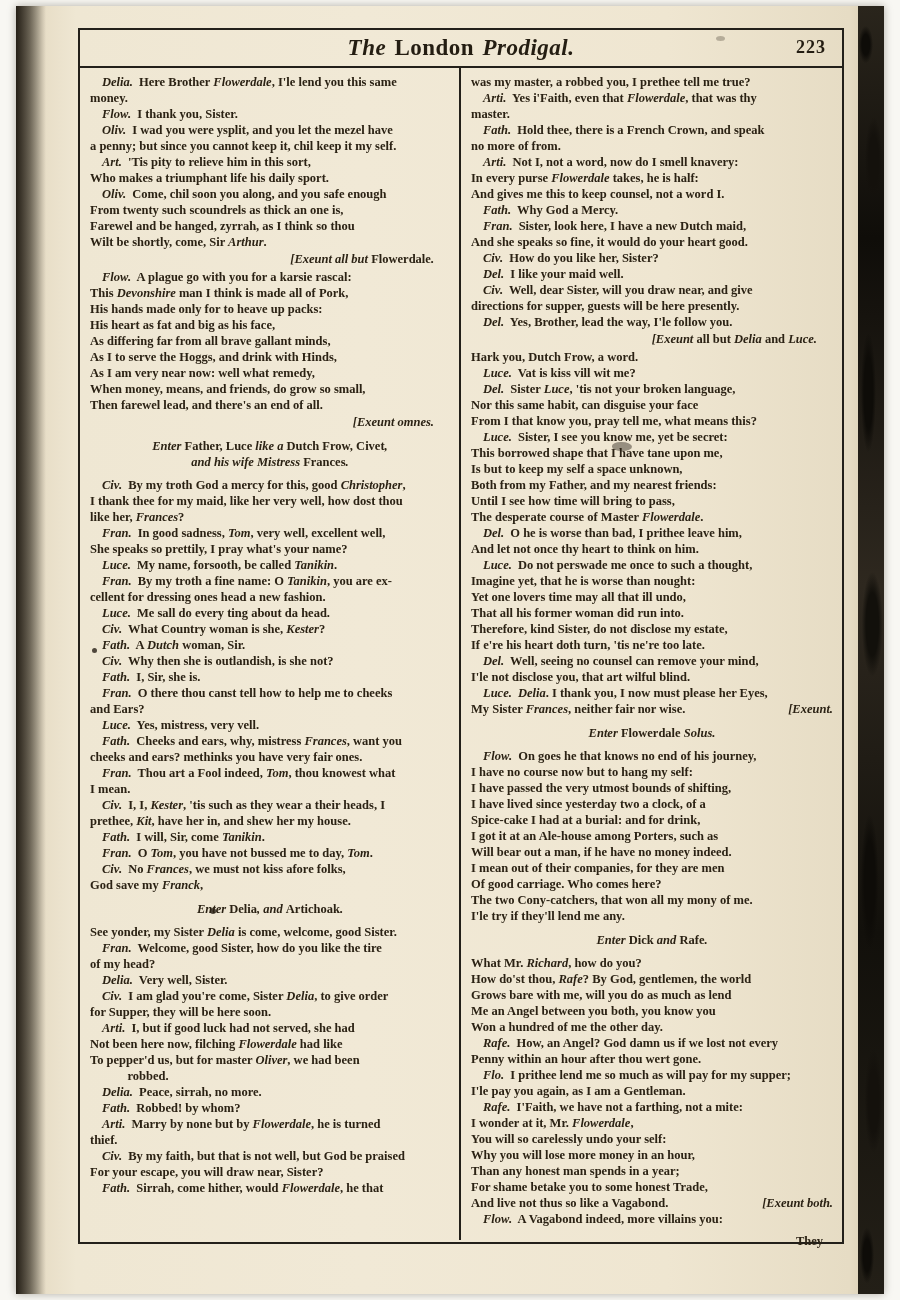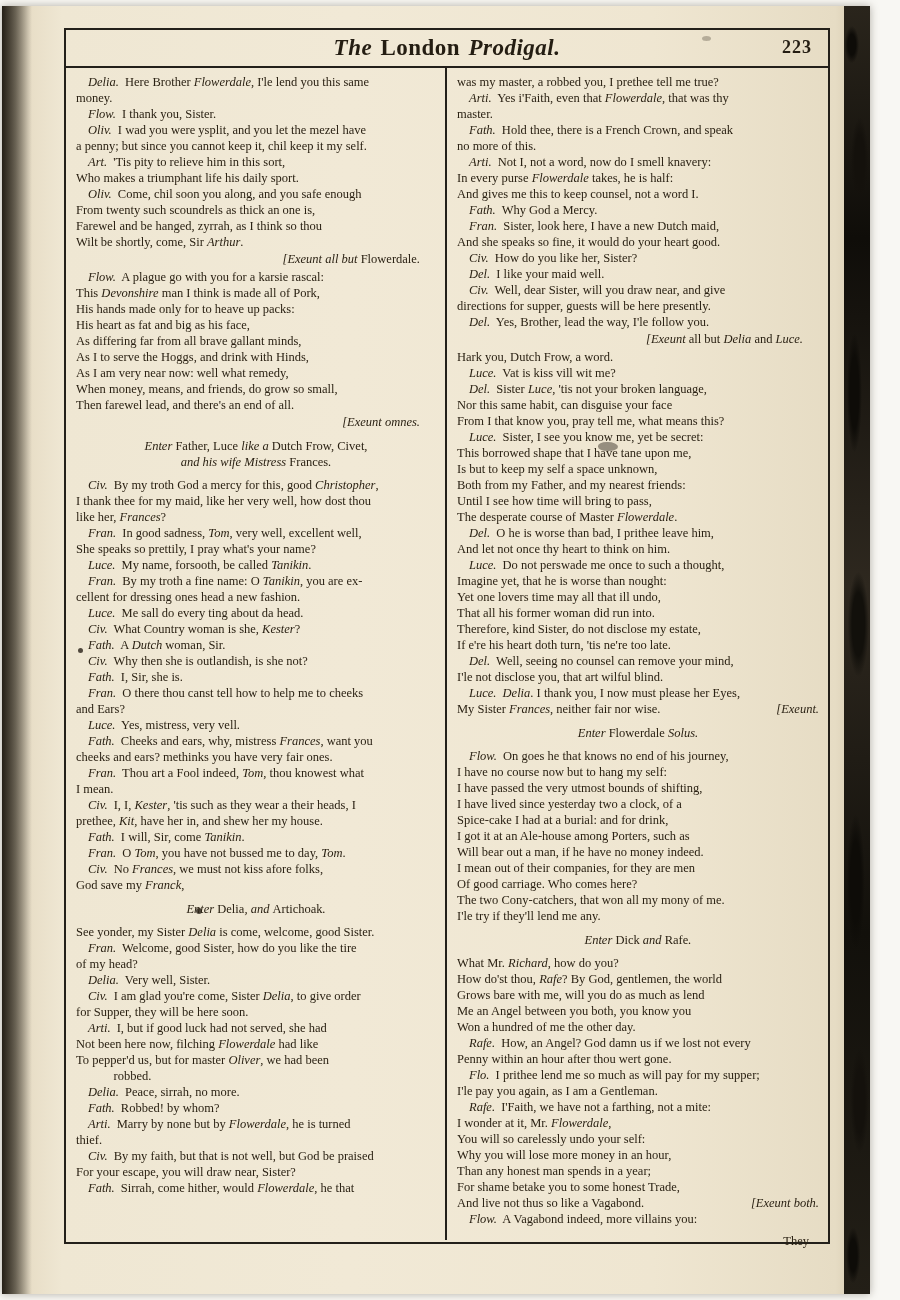--- a/index.html
+++ b/index.html
@@ -3,21 +3,21 @@
 <meta charset="utf-8">
 <style>
   * { box-sizing: border-box; }
   html,body { margin:0; padding:0; }
   body {
     width:900px; height:1300px; position:relative; overflow:hidden;
     background:#f8f7f3;
     font-family:"Liberation Serif","DejaVu Serif",serif;
   }
   .paper {
-    position:absolute; left:2px; top:6px; width:868px; height:1288px;
+    position:absolute; left:16px; top:6px; width:868px; height:1288px;
     background:
       linear-gradient(90deg, #b5aa92 0px, #e7ddc6 26px, #efe7d3 60px,
                       #f1e9d6 40%, #efe6d1 75%, #e6dcc4 96%, #cfc3a8 100%);
     box-shadow:0 0 8px rgba(40,32,18,.35);
   }
   .spine {
     position:absolute; left:0; top:0; width:30px; height:100%;
     background:linear-gradient(90deg, rgba(22,17,10,.9), rgba(22,17,10,.55) 45%, rgba(22,17,10,0));
   }
   .edge-right {
@@ -39,21 +39,21 @@
   .page-header {
     height:38px; border-bottom:2px solid #23201a; position:relative;
     display:flex; align-items:center; justify-content:center;
   }
   .title { font-size:23px; font-weight:700; color:#241d12; letter-spacing:.5px; }
   .title i { padding:0 2px; }
   .page-num {
     position:absolute; right:16px; top:7px;
     font-size:18px; font-weight:700; color:#241d12; letter-spacing:1px;
   }
-  .cols { display:flex; height:calc(100% - 40px); }
+  .cols { display:flex; height:calc(100% - 40px);font-weight:bold; }
   .col {
     width:50%; padding:6px 9px 4px 10px;
     font-size:12.5px; line-height:16px; color:#2b2214;
   }
   .col-left { border-right:2px solid #23201a; }
   .block { margin:0; }
   .speech .first { text-indent:12px; }
   .spk { font-style:italic; padding-right:3px; }
   .speech .alt, .plain .alt, .catchword .alt { font-style:italic; }
   .stage {
@@ -241,21 +241,21 @@
       <div class="col col-right" id="col-right">
           <div class="block plain">
             <div class="line first"><span>was my master, a robbed you, I prethee tell me true?</span></div>
           </div>
           <div class="block speech">
             <div class="line first"><i class="spk">Arti.</i> <span>Yes i'Faith, even that </span><span class="alt">Flowerdale</span><span>, that was thy</span></div>
             <div class="line"><span>master.</span></div>
           </div>
           <div class="block speech">
             <div class="line first"><i class="spk">Fath.</i> <span>Hold thee, there is a French Crown, and speak</span></div>
-            <div class="line"><span>no more of this.</span></div>
+            <div class="line"><span>no more of from.</span></div>
           </div>
           <div class="block speech">
             <div class="line first"><i class="spk">Arti.</i> <span>Not I, not a word, now do I smell knavery:</span></div>
             <div class="line"><span>In every purse </span><span class="alt">Flowerdale</span><span> takes, he is half:</span></div>
             <div class="line"><span>And gives me this to keep counsel, not a word I.</span></div>
           </div>
           <div class="block speech">
             <div class="line first"><i class="spk">Fath.</i> <span>Why God a Mercy.</span></div>
           </div>
           <div class="block speech">

